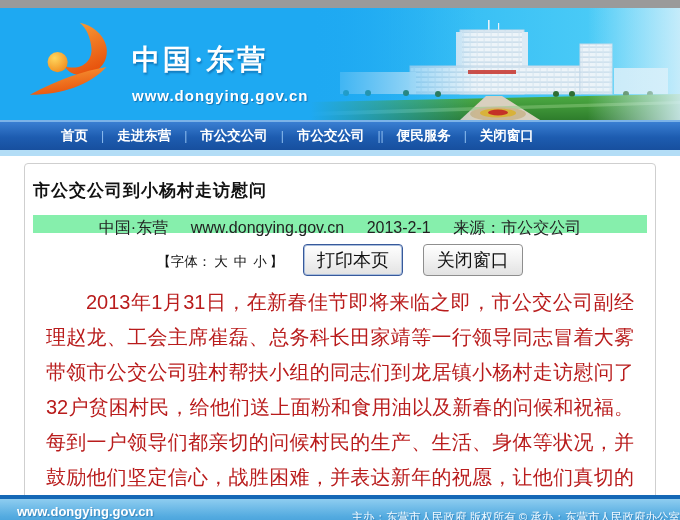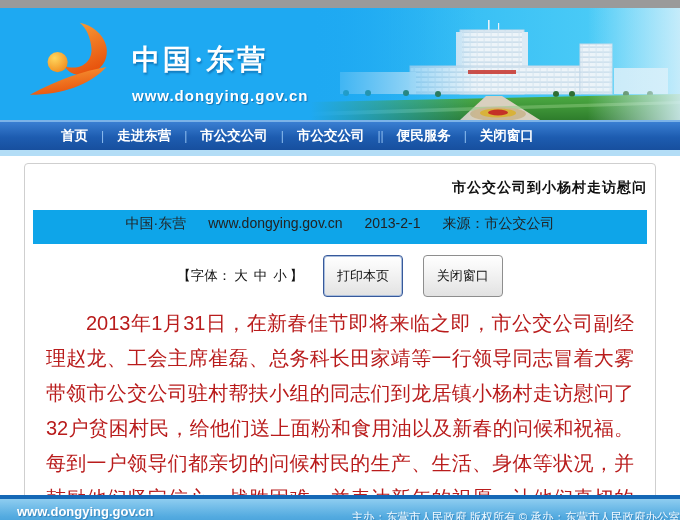--- a/index.html
+++ b/index.html
@@ -20,27 +20,27 @@
   
   .main-nav { height:30px; background:linear-gradient(#3a7fd2, #1d5cb0 55%, #174f9e);
               border-top:2px solid #7cb3e8; display:flex; align-items:center; padding-left:48px; }
   .nav-item { color:#ffffff; font-size:13.5px; font-weight:700; padding:0 13px; cursor:pointer; white-space:nowrap; }
   .nav-sep { color:#8fbef0; font-size:12px; }
   .sub-strip { height:6px; background:#b3ddf6; }
 
   
   .content { padding:7px 24px 0; background:#ffffff; }
   .article-box { border:1px solid #cfcfcf; border-radius:4px; background:#ffffff; padding:15px 8px 12px; }
-  .article-title { text-align:right; font-size:14px; font-weight:700; color:#111111; letter-spacing:1px; }
-  .meta-bar { margin-top:13px; background:#0ea5e9; height:34px; line-height:26px; text-align:center;
-              font-size:14px; color:#222222; }
+  .article-title { text-align:left; font-size:17px; font-weight:700; color:#111111; letter-spacing:1px; }
+  .meta-bar { margin-top:13px; background:#86efac; height:18px; line-height:26px; text-align:center;
+              font-size:16px; color:#222222; }
   .meta-bar span { margin:0 9px; }
   .controls-row { margin-top:11px; text-align:center; font-size:13.5px; color:#111; }
   .font-size-opt { margin:0 3px; cursor:pointer; }
-  .btn { display:inline-block; font-size:13px; color:#111; padding:11px 13px; margin-left:16px;
+  .btn { display:inline-block; font-size:18px; color:#111; padding:3px 13px; margin-left:16px;
          background:linear-gradient(#ffffff,#f3f3f3 45%,#e2e2e2); border:1px solid #8e8e8e;
          border-radius:4px; cursor:pointer; font-family:inherit; }
   .btn-focus { border-color:#37599b; box-shadow:0 0 0 1px #a9bedd inset; }
   .article-body { padding:9px 13px 0; }
   .article-body p { font-size:20px; color:#b91c1c; line-height:35px; text-indent:2em; text-align:justify; }
 
   
   .action-bar { margin:13px 0 2px; background:#efefef; height:34px; display:flex; align-items:center;
                 padding:0 12px; font-size:12px; color:#111; }
   .email-label, .correction-label { font-weight:700; white-space:nowrap; }

